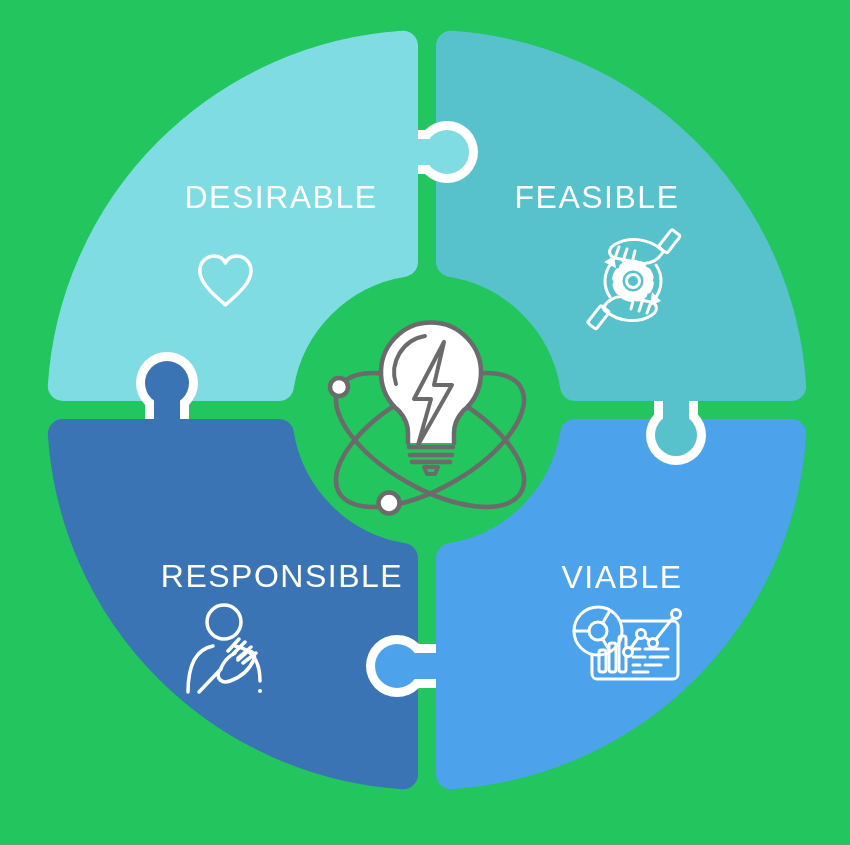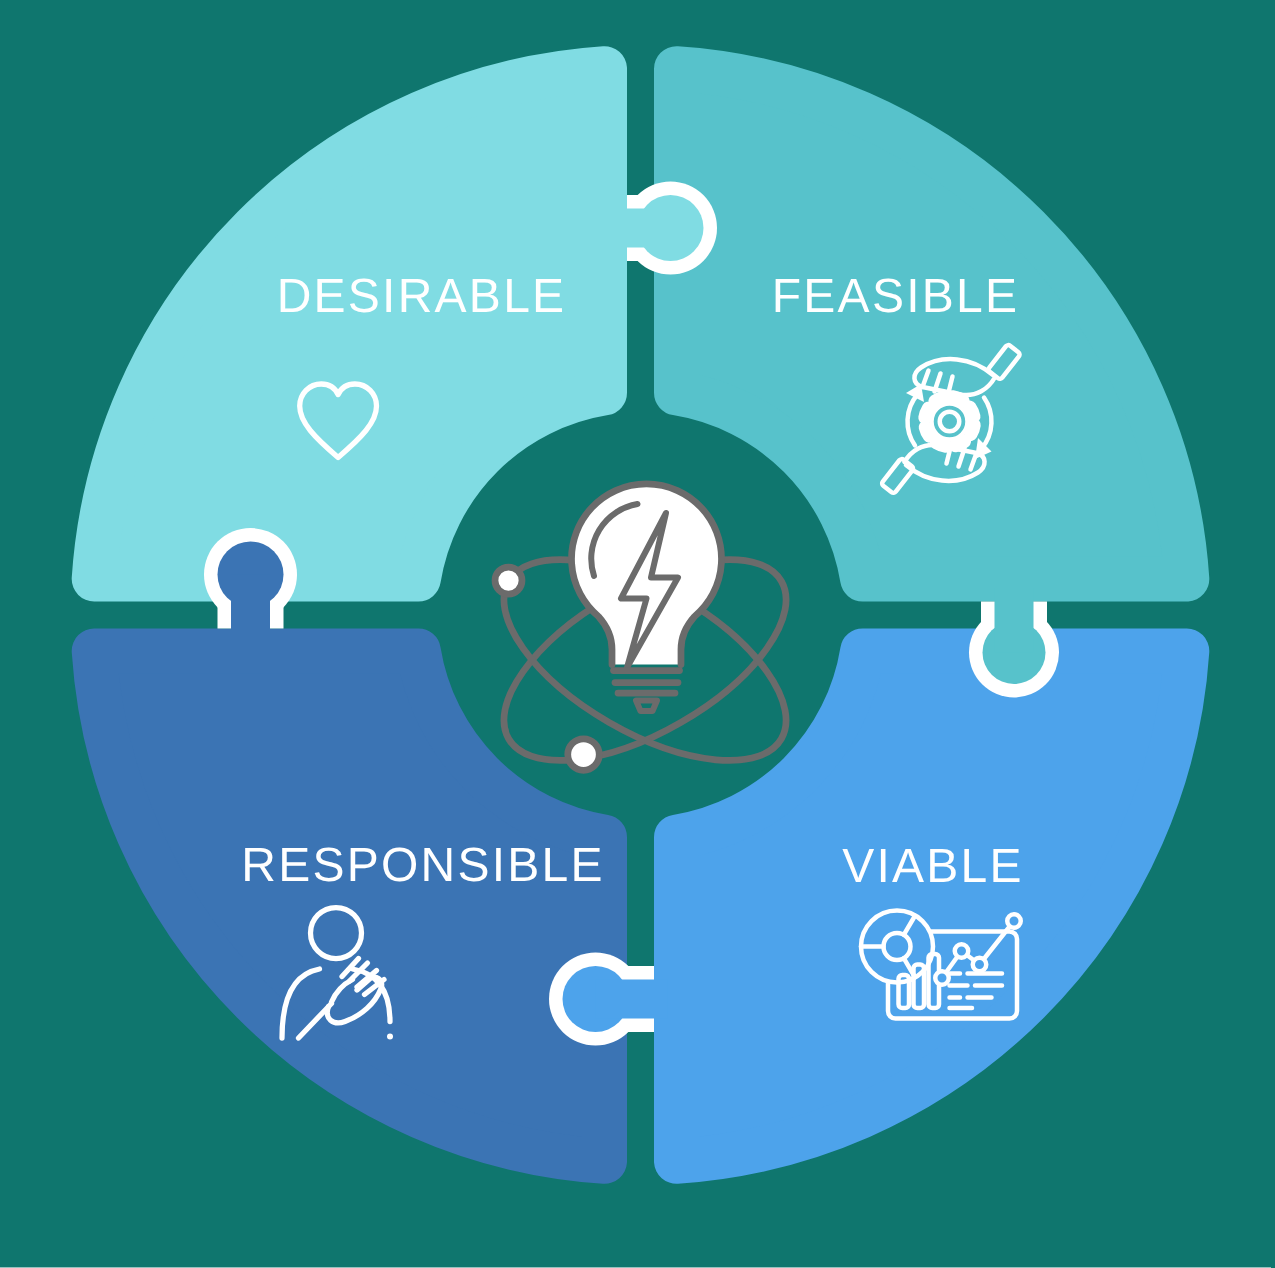--- a/index.html
+++ b/index.html
@@ -1,16 +1,16 @@
 <!DOCTYPE html>
 <html><head>
 <meta charset="utf-8">
 <style>
   html,body{margin:0;padding:0;background:#ffffff;}
-  .stage{position:relative;width:850px;height:845px;background:#0f766e;overflow:hidden;}
+  .stage{position:relative;width:850px;height:845px;background:#22c55e;overflow:hidden;}
   svg{display:block;}
   .label{font-family:"Liberation Sans",sans-serif;font-size:32px;letter-spacing:1.5px;font-weight:400;}
   .piece-path{stroke-width:30;stroke-linejoin:round;}
   .icon-line{fill:none;stroke-linecap:round;stroke-linejoin:round;}
 </style>
 </head>
 <body>
 
 <div class="stage">
 <svg width="850" height="845" viewBox="0 0 850 845">

